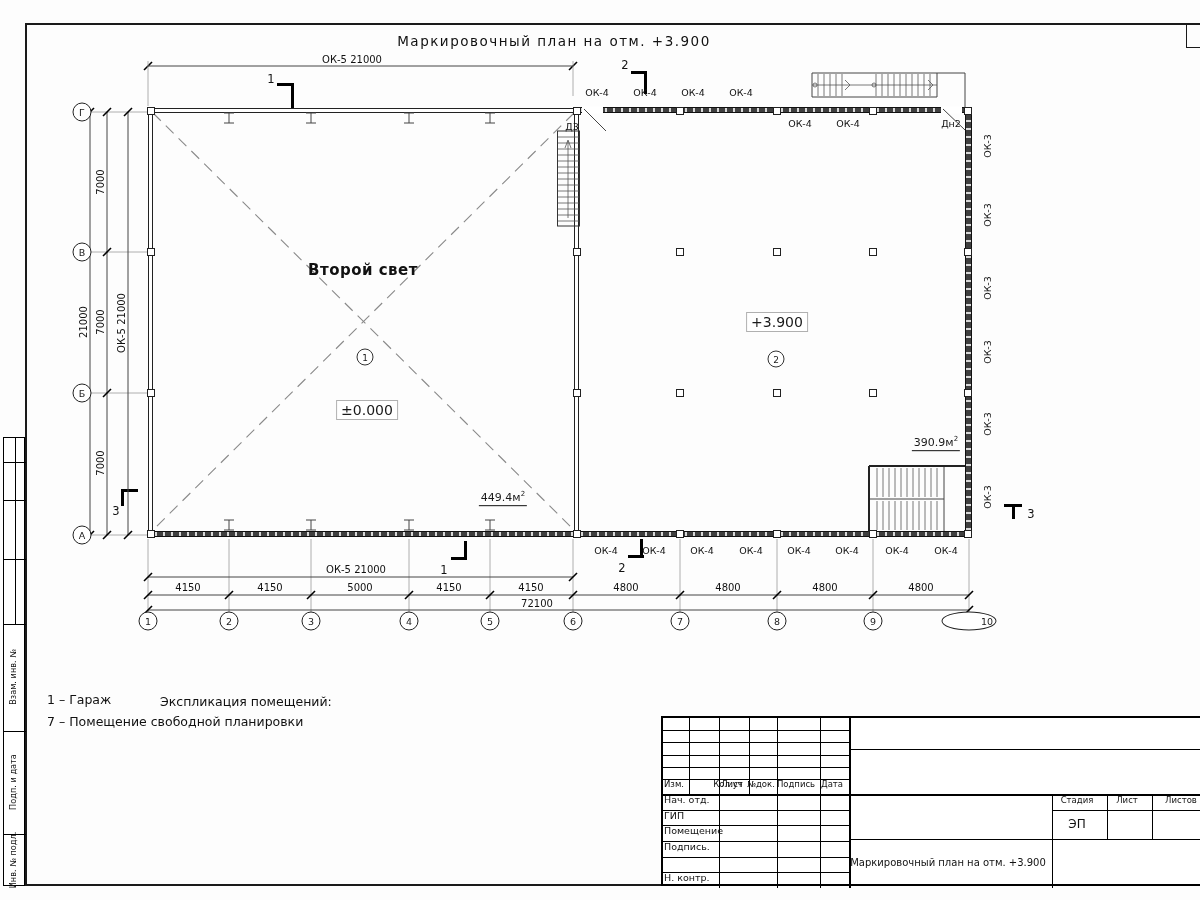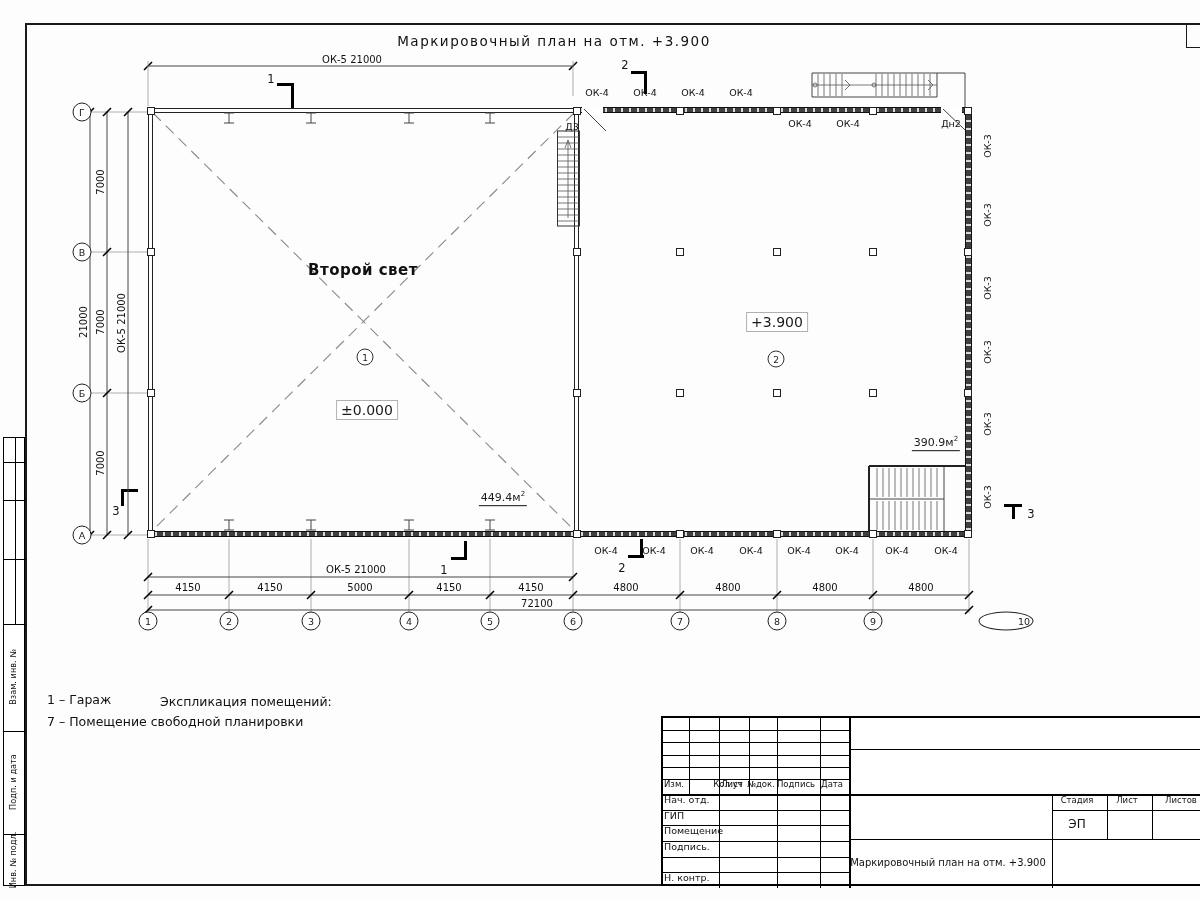--- a/index.html
+++ b/index.html
@@ -311,21 +311,21 @@
       <div class="axc" style="left: 82px; top: 535px;">А</div>
       <div class="axc" style="left: 148px; top: 621px;">1</div>
       <div class="axc" style="left: 229px; top: 621px;">2</div>
       <div class="axc" style="left: 311px; top: 621px;">3</div>
       <div class="axc" style="left: 409px; top: 621px;">4</div>
       <div class="axc" style="left: 490px; top: 621px;">5</div>
       <div class="axc" style="left: 573px; top: 621px;">6</div>
       <div class="axc" style="left: 680px; top: 621px;">7</div>
       <div class="axc" style="left: 777px; top: 621px;">8</div>
       <div class="axc" style="left: 873px; top: 621px;">9</div>
-      <div class="axc" style="left: 1006px; top: 621px; padding-left: 36px;">10</div>
+      <div class="axc" style="left: 969px; top: 621px; padding-left: 36px;">10</div>
       <div class="lab ok" style="left: 597px; top: 92px;">ОК-4</div>
       <div class="lab ok" style="left: 645px; top: 92px;">ОК-4</div>
       <div class="lab ok" style="left: 693px; top: 92px;">ОК-4</div>
       <div class="lab ok" style="left: 741px; top: 92px;">ОК-4</div>
       <div class="lab ok" style="left: 800px; top: 123px;">ОК-4</div>
       <div class="lab ok" style="left: 848px; top: 123px;">ОК-4</div>
       <div class="lab ok" style="left: 606px; top: 550px;">ОК-4</div>
       <div class="lab ok" style="left: 654px; top: 550px;">ОК-4</div>
       <div class="lab ok" style="left: 702px; top: 550px;">ОК-4</div>
       <div class="lab ok" style="left: 751px; top: 550px;">ОК-4</div>

